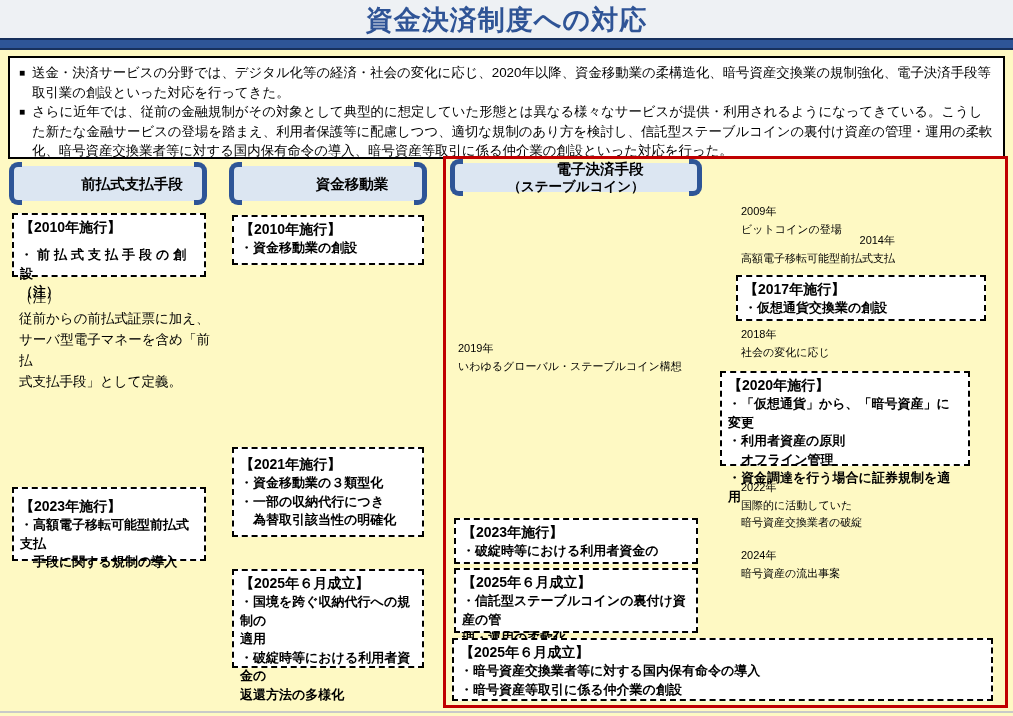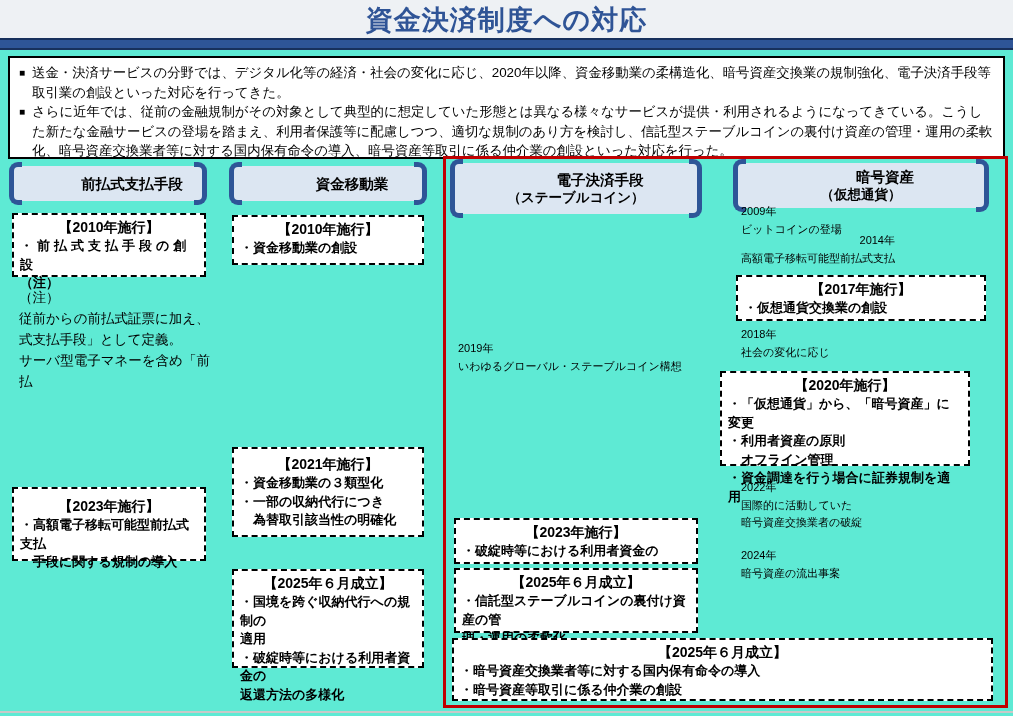--- a/index.html
+++ b/index.html
@@ -1,16 +1,16 @@
 <!DOCTYPE html>
 <html><head>
 <meta charset="utf-8">
 <style>
   html,body { margin:0; padding:0; background:#ffffff; font-family:"Liberation Sans","DejaVu Sans",sans-serif; }
-  .canvas { position:relative; width:1013px; height:716px; background:#5eead4; overflow:hidden; }
+  .canvas { position:relative; width:1013px; height:716px; background:#fef9c3; overflow:hidden; }
 
   .top-band { position:absolute; left:0; top:0; width:1013px; height:38px; background:#eef1f4; }
   .page-title { position:absolute; left:0; top:2px; width:1013px; text-align:center;
                 font-size:27px; font-weight:bold; color:#2F5496; letter-spacing:1px; }
   .title-bar { position:absolute; left:0; top:38px; width:1013px; height:12px; box-sizing:border-box;
                background:#2E5597; border-top:2px solid #17305C; border-bottom:2px solid #17305C; }
 
   .summary-box { position:absolute; left:8px; top:56px; width:997px; height:103px; box-sizing:border-box;
                  background:#ffffff; border:2px solid #000000; padding:5px 9px 4px 9px; }
   .bullet-row { display:flex; gap:7px; font-size:13.4px; line-height:19.5px; color:#000; }
@@ -23,23 +23,23 @@
                 display:flex; flex-direction:column; align-items:center; justify-content:center;
                 font-weight:bold; color:#000; text-align:center; }
   .col-header .htext1 { font-size:14.5px; line-height:18px;margin-left:48px; }
   .col-header .htext2 { font-size:13.5px; line-height:17px; }
   .bracket { position:absolute; width:13px; top:-4px; bottom:-4px; box-sizing:border-box; }
   .bl { left:-3px;  border-left:5px solid #2E5597; border-top:5px solid #2E5597; border-bottom:5px solid #2E5597; border-radius:9px 0 0 9px; }
   .br { right:-3px; border-right:5px solid #2E5597; border-top:5px solid #2E5597; border-bottom:5px solid #2E5597; border-radius:0 9px 9px 0; }
 
   .dbox { position:absolute; box-sizing:border-box; background:#ffffff; border:2px dashed #000000;
           padding:3px 6px; color:#000; }
-  .dtitle { text-align:center; font-weight:bold; font-size:14px; line-height:19px; }
+  .dtitle { font-weight:bold; font-size:14px; line-height:19px; }
   .dline  { font-weight:bold; font-size:13px; line-height:18.5px; white-space:pre-wrap; }
-  .spread { letter-spacing:4px; }
+  .spread { letter-spacing:4px;margin-top:9px; }
 
   .event { position:absolute; color:#000; }
   .eline { font-size:11px; line-height:17.5px; font-weight:normal; }
 
   .note-block { position:absolute; color:#000; }
   .nline { font-size:13.5px; line-height:21px; font-weight:normal; }
 
   .bottom-line { position:absolute; left:0; top:711px; width:1013px; height:2px; background:#c9c9c9; }
 </style>
 </head>
@@ -67,43 +67,37 @@
   <div class="col-header" style="left:12px; top:166px; width:192px; height:35px;">
     <span class="bracket bl"></span>
     <span class="bracket br"></span>
     <span class="htext1">前払式支払手段</span>
   </div>
   <div class="col-header" style="left:232px; top:166px; width:192px; height:35px;">
     <span class="bracket bl"></span>
     <span class="bracket br"></span>
     <span class="htext1">資金移動業</span>
   </div>
-  <div class="col-header" style="left:453px; top:163px; width:246px; height:51px;">
+  <div class="col-header" style="left:453px; top:163px; width:246px; height:29px;">
     <span class="bracket bl"></span>
     <span class="bracket br"></span>
     <span class="htext1">電子決済手段</span>
     <span class="htext2">（ステーブルコイン）</span>
-  </div>
-  <div class="col-header" style="left:736px; top:163px; width:250px; height:45px;">
-    <span class="bracket bl"></span>
-    <span class="bracket br"></span>
-    <span class="htext1">暗号資産</span>
-    <span class="htext2">（仮想通貨）</span>
   </div>
 
   <div class="dbox" style="left:12px; top:213px; width:194px; height:64px;">
     <div class="dtitle">【2010年施行】</div>
     <div class="dline spread">・前払式支払手段の創設</div>
     <div class="dline">（注）</div>
   </div>
   <div class="note-block" style="left:19px; top:287px; width:195px;">
     <div class="nline">（注）</div>
     <div class="nline">従前からの前払式証票に加え、</div>
+    <div class="nline">サーバ型電子マネーを含め「前払</div>
     <div class="nline">式支払手段」として定義。</div>
-    <div class="nline">サーバ型電子マネーを含め「前払</div>
   </div>
   <div class="dbox" style="left:12px; top:487px; width:194px; height:74px; padding-top:8px;">
     <div class="dtitle">【2023年施行】</div>
     <div class="dline">・高額電子移転可能型前払式支払</div>
     <div class="dline">　手段に関する規制の導入</div>
   </div>
 
   <div class="dbox" style="left:232px; top:215px; width:192px; height:50px;">
     <div class="dtitle">【2010年施行】</div>
     <div class="dline">・資金移動業の創設</div>

